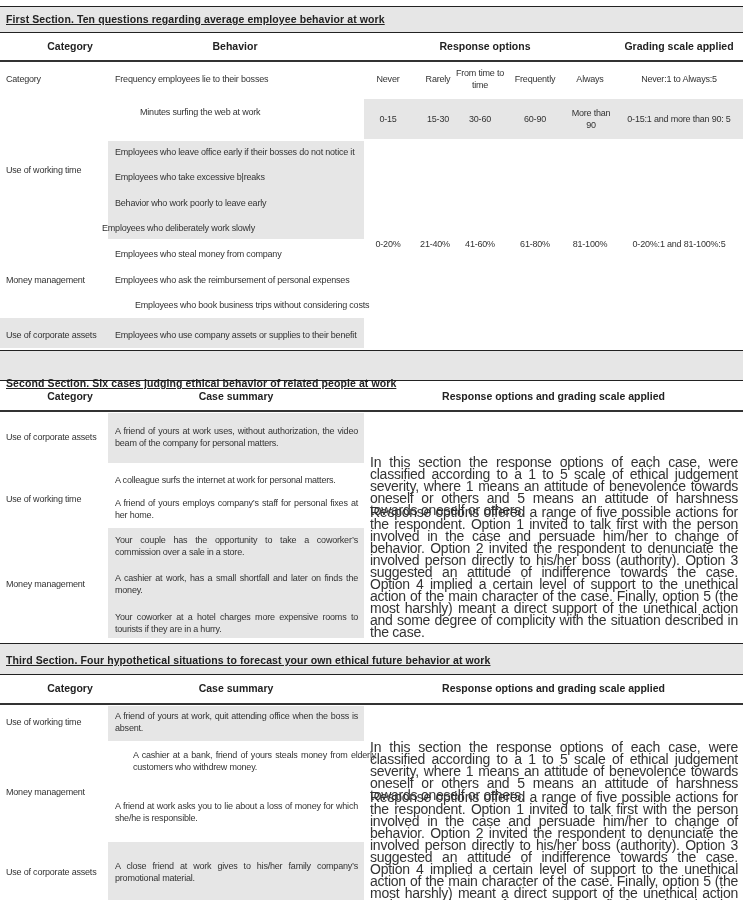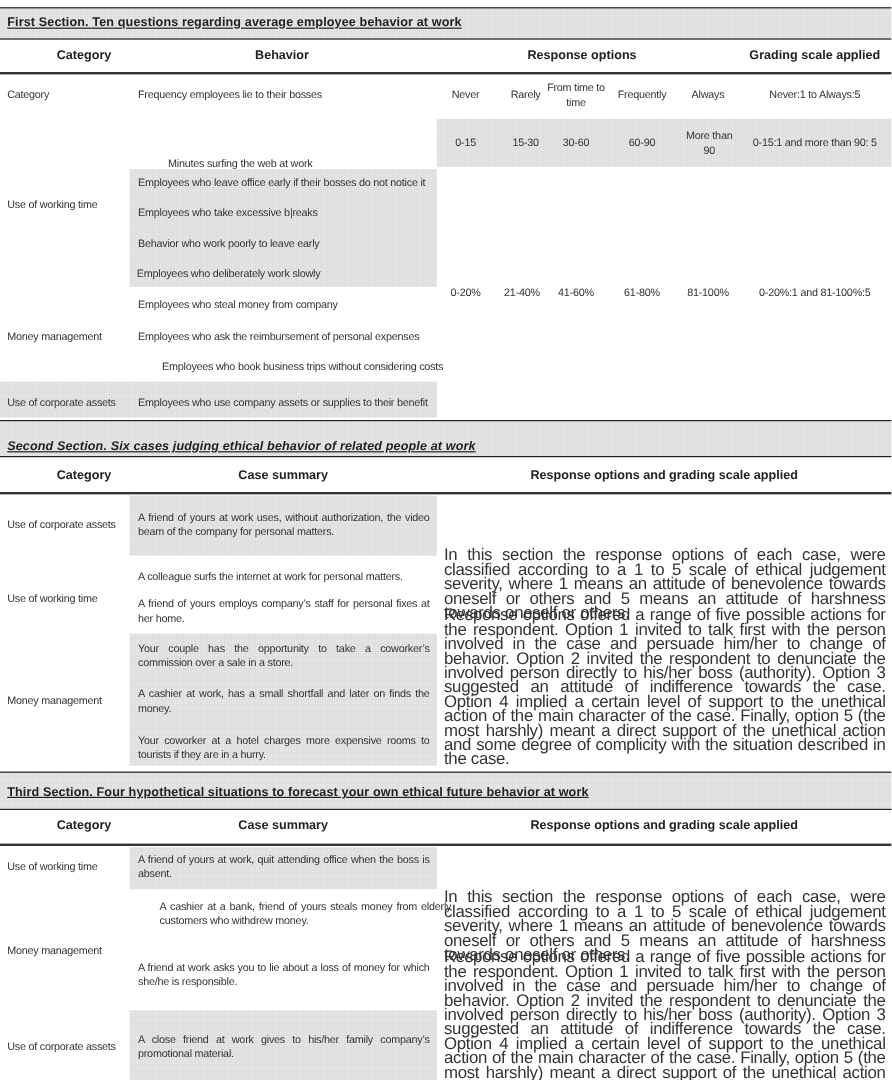--- a/index.html
+++ b/index.html
@@ -32,53 +32,53 @@
 <div class="abs txt" style="left:6px;top:73px;">Category</div>
 <div class="abs txt" style="left:115px;top:73px;">Frequency employees lie to their bosses</div>
 <div class="abs txt center" style="left:363px;width:50px;top:73px;">Never</div>
 <div class="abs txt center" style="left:413px;width:50px;top:73px;">Rarely</div>
 <div class="abs txt center" style="left:455px;width:50px;top:67px;">From time to time</div>
 <div class="abs txt center" style="left:505px;width:60px;top:73px;">Frequently</div>
 <div class="abs txt center" style="left:565px;width:50px;top:73px;">Always</div>
 <div class="abs txt center" style="left:615px;width:128px;top:73px;">Never:1 to Always:5</div>
 
 <div class="abs shade" style="left:364px;top:99px;width:379px;height:40px;"></div>
-<div class="abs txt" style="left:115px;top:130px;padding-left:25px;">Minutes surfing the web at work</div>
+<div class="abs txt" style="left:115px;top:106px;padding-left:25px;">Minutes surfing the web at work</div>
 <div class="abs txt center" style="left:363px;width:50px;top:113px;">0-15</div>
 <div class="abs txt center" style="left:413px;width:50px;top:113px;">15-30</div>
 <div class="abs txt center" style="left:455px;width:50px;top:113px;">30-60</div>
 <div class="abs txt center" style="left:505px;width:60px;top:113px;">60-90</div>
 <div class="abs txt center" style="left:570px;width:42px;top:107px;">More than 90</div>
 <div class="abs txt center" style="left:615px;width:128px;top:113px;">0-15:1 and more than 90: 5</div>
 
 <div class="abs shade" style="left:108px;top:141px;width:256px;height:98px;"></div>
 <div class="abs txt" style="left:6px;top:164px;">Use of working time</div>
 <div class="abs txt" style="left:115px;top:146px;">Employees who leave office early if their bosses do not notice it</div>
 <div class="abs txt" style="left:115px;top:171px;">Employees who take excessive b|reaks</div>
 <div class="abs txt" style="left:115px;top:197px;">Behavior who work poorly to leave early</div>
-<div class="abs txt" style="left:114px;top:222px;">Employees who deliberately work slowly</div>
+<div class="abs txt" style="left:102px;top:222px;">Employees who deliberately work slowly</div>
 
 <div class="abs txt center" style="left:363px;width:50px;top:238px;">0-20%</div>
 <div class="abs txt center" style="left:410px;width:50px;top:238px;">21-40%</div>
 <div class="abs txt center" style="left:455px;width:50px;top:238px;">41-60%</div>
 <div class="abs txt center" style="left:510px;width:50px;top:238px;">61-80%</div>
 <div class="abs txt center" style="left:565px;width:50px;top:238px;">81-100%</div>
 <div class="abs txt center" style="left:615px;width:128px;top:238px;">0-20%:1 and 81-100%:5</div>
 
 <div class="abs txt" style="left:6px;top:274px;">Money management</div>
 <div class="abs txt" style="left:115px;top:248px;">Employees who steal money from company</div>
 <div class="abs txt" style="left:115px;top:274px;">Employees who ask the reimbursement of personal expenses</div>
 <div class="abs txt" style="left:115px;top:299px;padding-left:20px;">Employees who book business trips without considering costs</div>
 
 <div class="abs shade" style="left:0;top:318px;width:364px;height:30px;"></div>
 <div class="abs txt" style="left:6px;top:329px;">Use of corporate assets</div>
 <div class="abs txt" style="left:115px;top:329px;">Employees who use company assets or supplies to their benefit</div>
 
 <div class="abs section-bar shade" style="top:350px;height:31px;">
-  <span class="section-title" style="top:15px;font-style:italic;">Second Section.  Six cases judging ethical behavior of related people at work</span>
+  <span class="section-title" style="top:26px;">Second Section.  Six cases judging ethical behavior of related people at work</span>
 </div>
 
 <div class="abs hdr" style="left:0;width:140px;top:390px;">Category</div>
 <div class="abs hdr" style="left:108px;width:256px;top:390px;">Case summary</div>
 <div class="abs hdr" style="left:364px;width:379px;top:390px;">Response options and grading scale applied</div>
 <div class="abs rule" style="top:410px;"></div>
 
 <div class="abs shade" style="left:108px;top:413px;width:256px;height:50px;"></div>
 <div class="abs txt" style="left:6px;top:431px;">Use of corporate assets</div>
 <div class="abs txt just" style="left:115px;top:425px;width:243px;">A friend of yours at work uses, without authorization, the video beam of the company for personal matters.</div>

